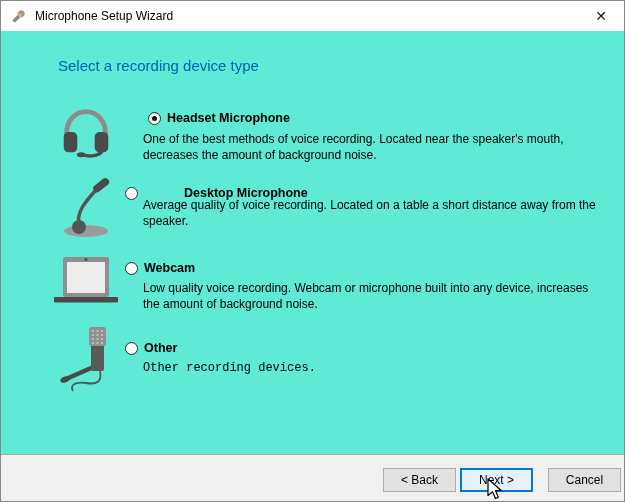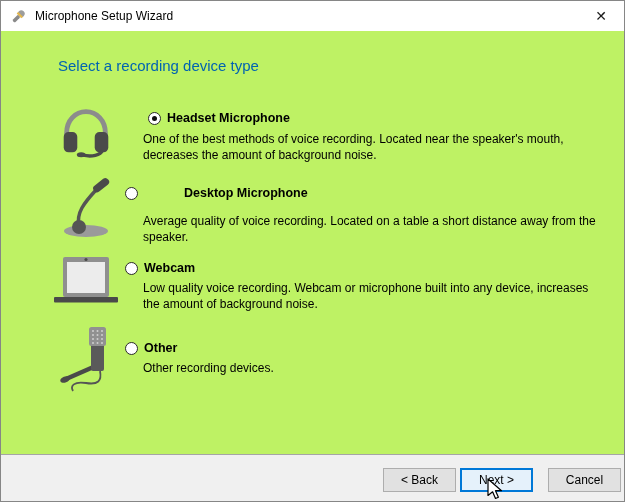--- a/index.html
+++ b/index.html
@@ -1,38 +1,38 @@
 <!DOCTYPE html>
 <html><head>
 <meta charset="utf-8">
 <style>
   html,body { margin:0; padding:0; background:#ffffff; }
   .window {
     position:relative; width:625px; height:502px; box-sizing:border-box;
-    border:1px solid #868686; background:#bef264; overflow:hidden;
+    border:1px solid #868686; background:#5eead4; overflow:hidden;
     font-family:"Liberation Sans", sans-serif; color:#000;
   }
   
   .titlebar { position:absolute; top:0; left:0; right:0; height:30px; background:#fff; display:flex; align-items:center; }
   .app-icon { margin-left:9px; width:17px; height:17px; flex:0 0 auto; }
   .win-title { margin-left:8px; font-size:12px; color:#000; white-space:nowrap; }
   .close-btn { position:absolute; right:0; top:0; width:46px; height:30px; display:flex; align-items:center; justify-content:center; font-size:14px; color:#1a1a1a; cursor:default; }
   
   .page-title { position:absolute; left:57px; top:56px; font-size:15px; color:#0063B1; }
   
   .icon-box { position:absolute; }
   .opt-head { position:absolute; display:flex; align-items:center; height:16px; }
   .radio { width:13px; height:13px; border:1px solid #2b2b2b; border-radius:50%; box-sizing:border-box; display:inline-flex; align-items:center; justify-content:center; background:#fff; flex:0 0 auto; }
   .radio.checked::after { content:""; width:5px; height:5px; background:#0f0f0f; border-radius:50%; }
   .opt-title { font-size:12.5px; font-weight:bold; margin-left:6px; white-space:nowrap; }
   .opt-desc { position:absolute; left:142px; width:460px; font-size:12px; line-height:16px; color:#000; }
   .head-1 { left:124px; top:109px;padding-left:23px; } .desc-1 { top:130px; }
-  .head-2 { left:124px; top:184px;gap:40px; } .desc-2 { top:212px; }
+  .head-2 { left:124px; top:184px;gap:40px; } .desc-2 { top:196px; }
   .head-3 { left:124px; top:259px; } .desc-3 { top:279px; }
-  .head-4 { left:124px; top:339px; } .desc-4 { top:359px; }
+  .head-4 { left:124px; top:339px; } .desc-4 { top:359px;font-family:Liberation Mono, monospace; }
   .icon-1 { left:54px;  top:99px; }
   .icon-2 { left:53px;  top:172px; }
   .icon-3 { left:50px;  top:252px; }
   .icon-4 { left:55px;  top:324px; }
   
   .footer { position:absolute; left:0; bottom:0; width:625px; height:46px; background:#f0f0f0; border-top:1px solid #a5a5a5; }
   .btn { position:absolute; top:13px; width:73px; height:24px; box-sizing:border-box;
          background:#e1e1e1; border:1px solid #adadad; font-family:"Liberation Sans", sans-serif;
          font-size:12px; color:#000; padding:1px; }
   .btn-back   { left:382px; }

